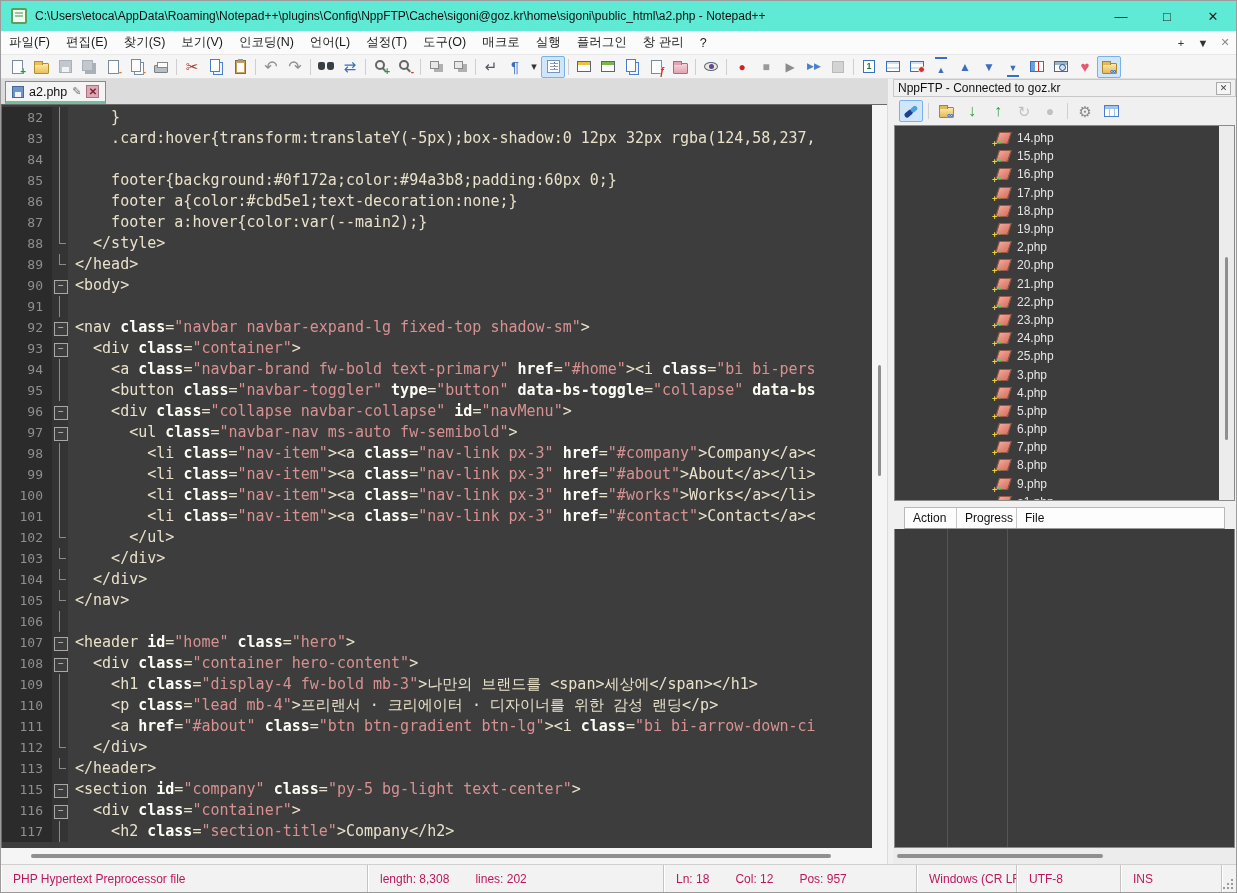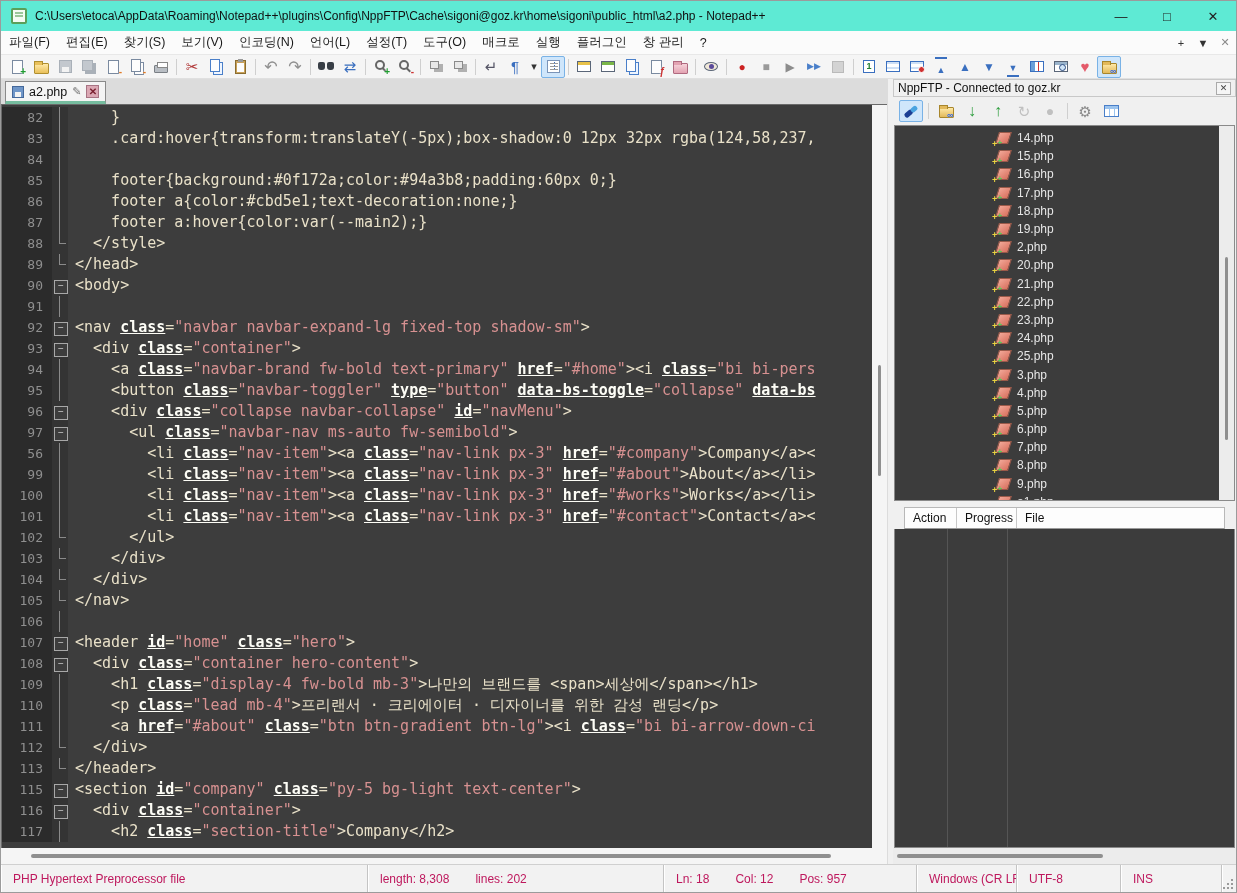--- a/index.html
+++ b/index.html
@@ -103,21 +103,21 @@
   .editor-wrap { flex:1; display:flex; min-height:0; border-top:1px solid #6a6a6a; border-left:1px solid #6a6a6a; }
   .editor { flex:1; background:#3d3d3d; overflow:hidden; position:relative; display:flex; flex-direction:column; padding-top:2px; min-width:0; }
   .code-row { display:flex; height:21px; flex:none; }
   .ln-cell { width:50px; flex:none; background:#2b2b2b; color:#8f8f8f; font:13px "DejaVu Sans Mono",monospace; text-align:right; padding-right:9px; line-height:21px; }
   .fold-cell { width:16px; flex:none; background:#343434; position:relative; }
   .fold-cell.fl::before { content:""; position:absolute; left:7px; top:0; bottom:0; width:1px; background:#8a8a8a; }
   .fold-cell.fL::before { content:""; position:absolute; left:7px; top:0; height:11px; width:1px; background:#8a8a8a; }
   .fold-cell.fL::after { content:""; position:absolute; left:7px; top:10px; width:7px; height:1px; background:#8a8a8a; }
   .fold-cell.fm::before { content:"−"; position:absolute; left:2px; top:5px; width:12px; height:12px; line-height:10px; text-align:center; font-size:10px; color:#d0d0d0; border:1px solid #a8a8a8; background:#3d3d3d; }
   .code-text { flex:1; white-space:pre; overflow:hidden; font:15px "DejaVu Sans Mono",monospace; line-height:21px; padding-left:7px; }
-  .ct { color:#e9e1c9; } .ca { color:#fdfdf6; font-weight:bold;text-decoration:underline; } .cs { color:#d79191; }
+  .ct { color:#e9e1c9; } .ca { color:#fdfdf6; font-weight:bold; } .cs { color:#d79191; }
 
   .vscroll { width:15px; background:#f5f5f5; position:relative; flex:none; }
   .vscroll .thumb { position:absolute; left:6px; width:3px; background:#8f8f8f; border-radius:2px; }
   .hscroll { height:16px; background:#f5f5f5; position:relative; flex:none; }
   .hscroll .thumb { position:absolute; top:6px; height:4px; background:#8f8f8f; border-radius:2px; }
 
   
   .ftp-title { height:18px; display:flex; align-items:center; background:#f0f0f0; border:1px solid #c8c8c8; font-size:12px; color:#111; padding:0 4px; flex:none; }
   .ftp-title-text { flex:1; white-space:nowrap; overflow:hidden; }
   .ftp-close { width:15px; height:13px; border:1px solid #aaa; background:#f5f5f5; font-size:9px; line-height:11px; text-align:center; color:#444; flex:none; }
@@ -416,21 +416,21 @@
               <div class="ln-cell">96</div>
               <div class="fold-cell fm"></div>
               <div class="code-text"><span class="ct">    &lt;div </span><span class="ca">class</span><span class="ct">=</span><span class="cs">"collapse navbar-collapse"</span><span class="ct"> </span><span class="ca">id</span><span class="ct">=</span><span class="cs">"navMenu"</span><span class="ct">&gt;</span></div>
             </div>
             <div class="code-row">
               <div class="ln-cell">97</div>
               <div class="fold-cell fm"></div>
               <div class="code-text"><span class="ct">      &lt;ul </span><span class="ca">class</span><span class="ct">=</span><span class="cs">"navbar-nav ms-auto fw-semibold"</span><span class="ct">&gt;</span></div>
             </div>
             <div class="code-row">
-              <div class="ln-cell">56</div>
+              <div class="ln-cell">98</div>
               <div class="fold-cell fl"></div>
               <div class="code-text"><span class="ct">        &lt;li </span><span class="ca">class</span><span class="ct">=</span><span class="cs">"nav-item"</span><span class="ct">&gt;&lt;a </span><span class="ca">class</span><span class="ct">=</span><span class="cs">"nav-link px-3"</span><span class="ct"> </span><span class="ca">href</span><span class="ct">=</span><span class="cs">"#company"</span><span class="ct">&gt;Company&lt;/a&gt;&lt;</span></div>
             </div>
             <div class="code-row">
               <div class="ln-cell">99</div>
               <div class="fold-cell fl"></div>
               <div class="code-text"><span class="ct">        &lt;li </span><span class="ca">class</span><span class="ct">=</span><span class="cs">"nav-item"</span><span class="ct">&gt;&lt;a </span><span class="ca">class</span><span class="ct">=</span><span class="cs">"nav-link px-3"</span><span class="ct"> </span><span class="ca">href</span><span class="ct">=</span><span class="cs">"#about"</span><span class="ct">&gt;About&lt;/a&gt;&lt;/li&gt;</span></div>
             </div>
             <div class="code-row">
               <div class="ln-cell">100</div>

